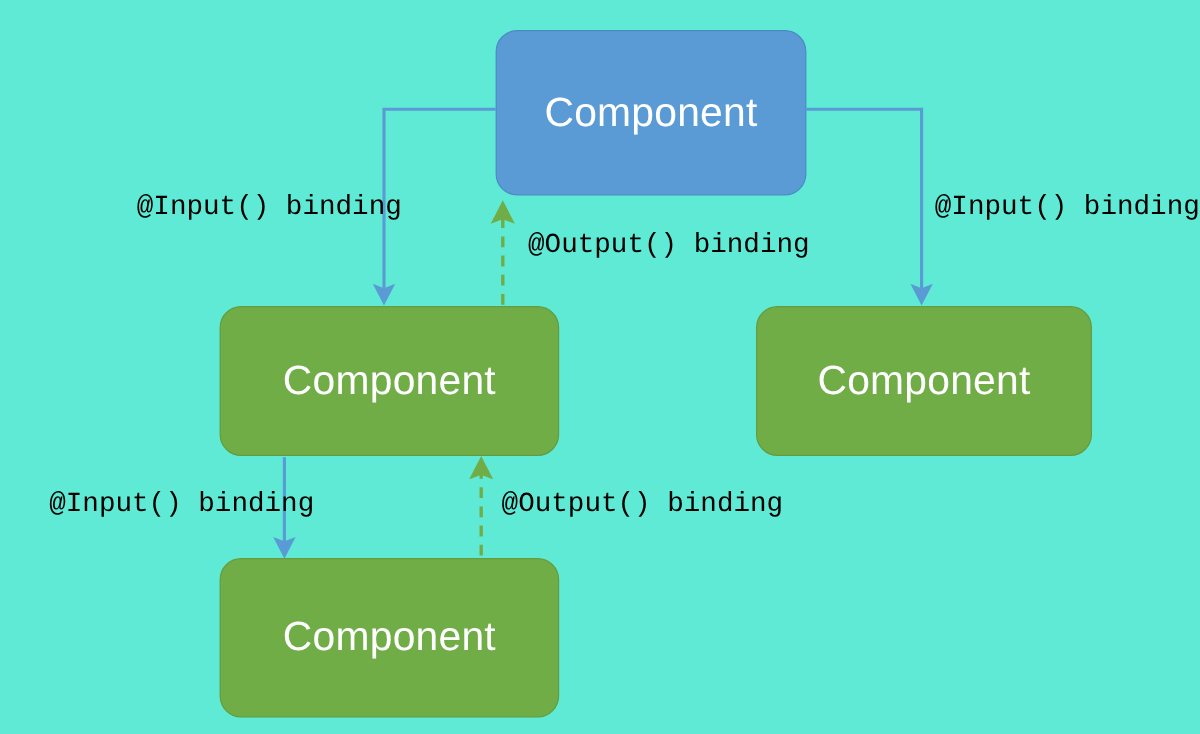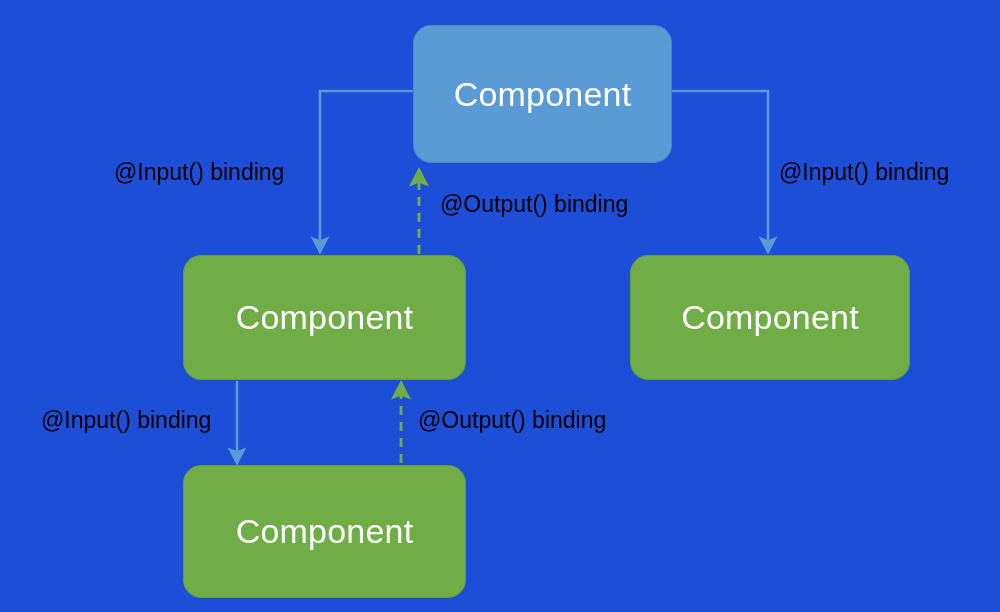--- a/index.html
+++ b/index.html
@@ -7,21 +7,21 @@
     padding: 0;
     background: #ffffff;
   }
   body {
     font-family: "Liberation Sans", sans-serif;
   }
   #canvas {
     position: relative;
     width: 1000px;
     height: 612px;
-    background: #1d4ed8;
+    background: #5eead4;
     overflow: hidden;
   }
   .node {
     position: absolute;
     border-radius: 18px;
     display: flex;
     align-items: center;
     justify-content: center;
     color: #ffffff;
     font-size: 34px;
@@ -35,21 +35,21 @@
     border: 1px solid #4A8AC4;
   }
   .node-green {
     background: #70AD47;
     border: 1px solid #649C3E;
   }
   .edge-label {
     position: absolute;
     font-size: 23px;
     color: #000000;
-    font-family: Liberation Sans, sans-serif;
+    font-family: Liberation Mono, monospace;
     white-space: nowrap;
     text-align: right;
   }
   svg.connectors {
     position: absolute;
     left: 0;
     top: 0;
     width: 1000px;
     height: 612px;
     pointer-events: none;

